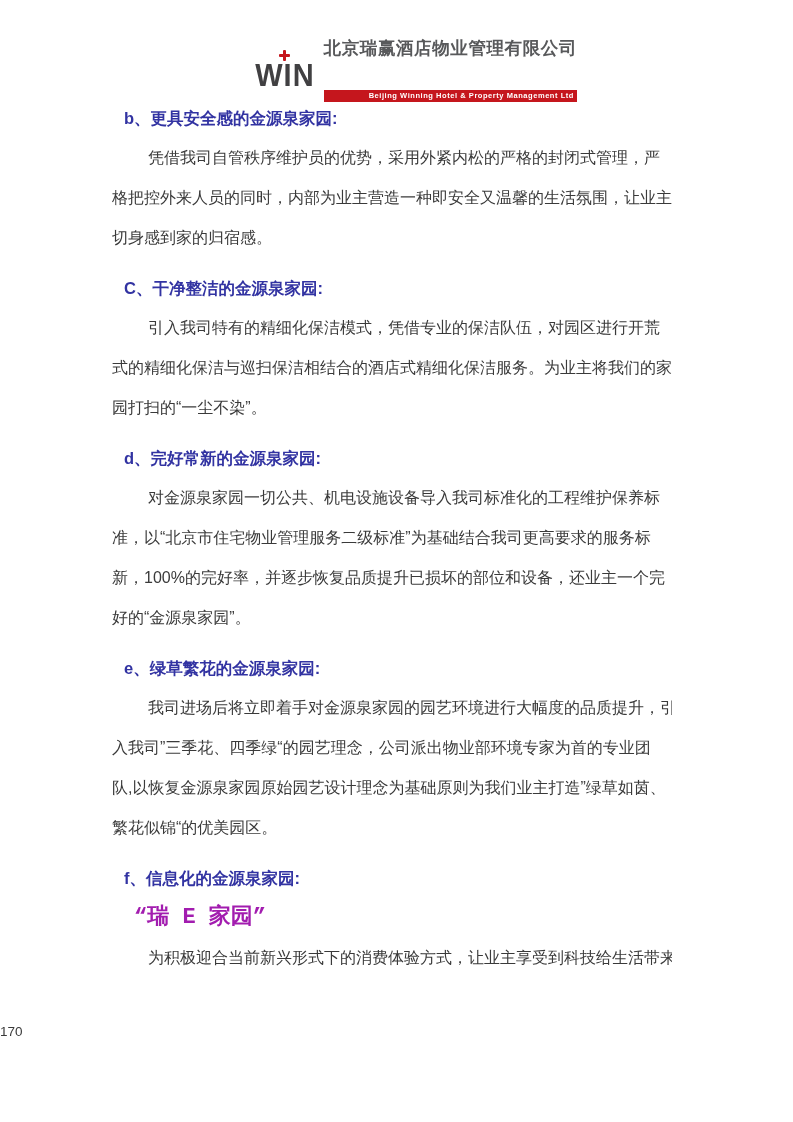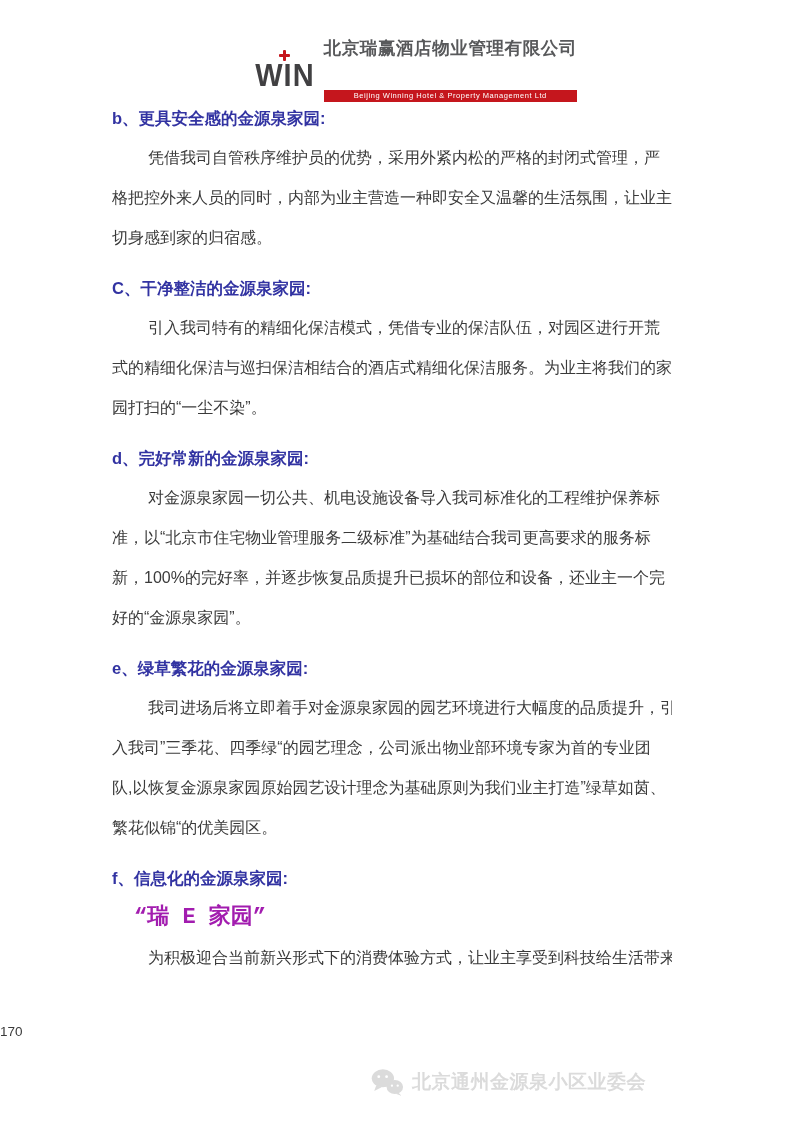--- a/index.html
+++ b/index.html
@@ -24,28 +24,28 @@
     font-size:29px;font-weight:bold;color:#414042;line-height:1;
     letter-spacing:1px;transform:scaleY(1.05);
   }
   .company-block{display:flex;flex-direction:column;gap:28px;}
   .company-cn{
     font-size:17.5px;font-weight:bold;color:#58595B;
     letter-spacing:0.6px;white-space:nowrap;line-height:1.25;
   }
   .company-en{
     margin-top:2px;background:#C5161D;color:#ffffff;
-    font-size:7.5px;font-weight:normal;letter-spacing:0.55px;
-    text-align:center;padding:2px 3px;white-space:nowrap;line-height:1.1;
+    font-size:7.5px;font-weight:bold;letter-spacing:0.55px;
+    text-align:right;padding:2px 3px;white-space:nowrap;line-height:1.1;
   }
 
   
   .content{position:absolute;left:112px;top:98px;width:570px;}
   .sec-head{
-    height:40px;line-height:40px;margin:10px 0 0 0;
+    height:40px;line-height:40px;margin:10px 0 0 12px;
     font-size:16.5px;font-weight:bold;color:#3233A2;
     white-space:nowrap;
   }
   .sec-head.first{margin-top:0;}
   .line{
     height:40px;line-height:40px;margin:0;
     font-size:16px;color:#3a3a3a;white-space:nowrap;
   }
   .indent{text-indent:36px;}
   .subhead{
@@ -107,27 +107,14 @@
     <p class="line">繁花似锦“的优美园区。</p>
 
     <h2 class="sec-head">f、信息化的金源泉家园:</h2>
     <p class="subhead">“瑞 E 家园”</p>
     <p class="line indent">为积极迎合当前新兴形式下的消费体验方式，让业主享受到科技给生活带来</p>
 
   </main>
 
   <div class="page-number">170</div>
 
-  <div class="watermark">
-    <svg class="wechat-icon" width="34" height="28" viewBox="0 0 40 34" xmlns="http://www.w3.org/2000/svg">
-      <ellipse cx="15" cy="12.5" rx="13.5" ry="11" fill="#DBDBDB"></ellipse>
-      <polygon points="7,21 4.5,28 13.5,23.5" fill="#DBDBDB"></polygon>
-      <circle cx="10" cy="10.5" r="1.7" fill="#ffffff"></circle>
-      <circle cx="19.5" cy="10.5" r="1.7" fill="#ffffff"></circle>
-      <ellipse cx="29.5" cy="23" rx="10" ry="8.5" fill="#DBDBDB"></ellipse>
-      <polygon points="34,30 37.5,33.8 30.5,31.2" fill="#DBDBDB"></polygon>
-      <circle cx="26" cy="21.5" r="1.4" fill="#ffffff"></circle>
-      <circle cx="33" cy="21.5" r="1.4" fill="#ffffff"></circle>
-    </svg>
-    <span>北京通州金源泉小区业委会</span>
-  </div>
 
 </div>
 
 </body></html>

